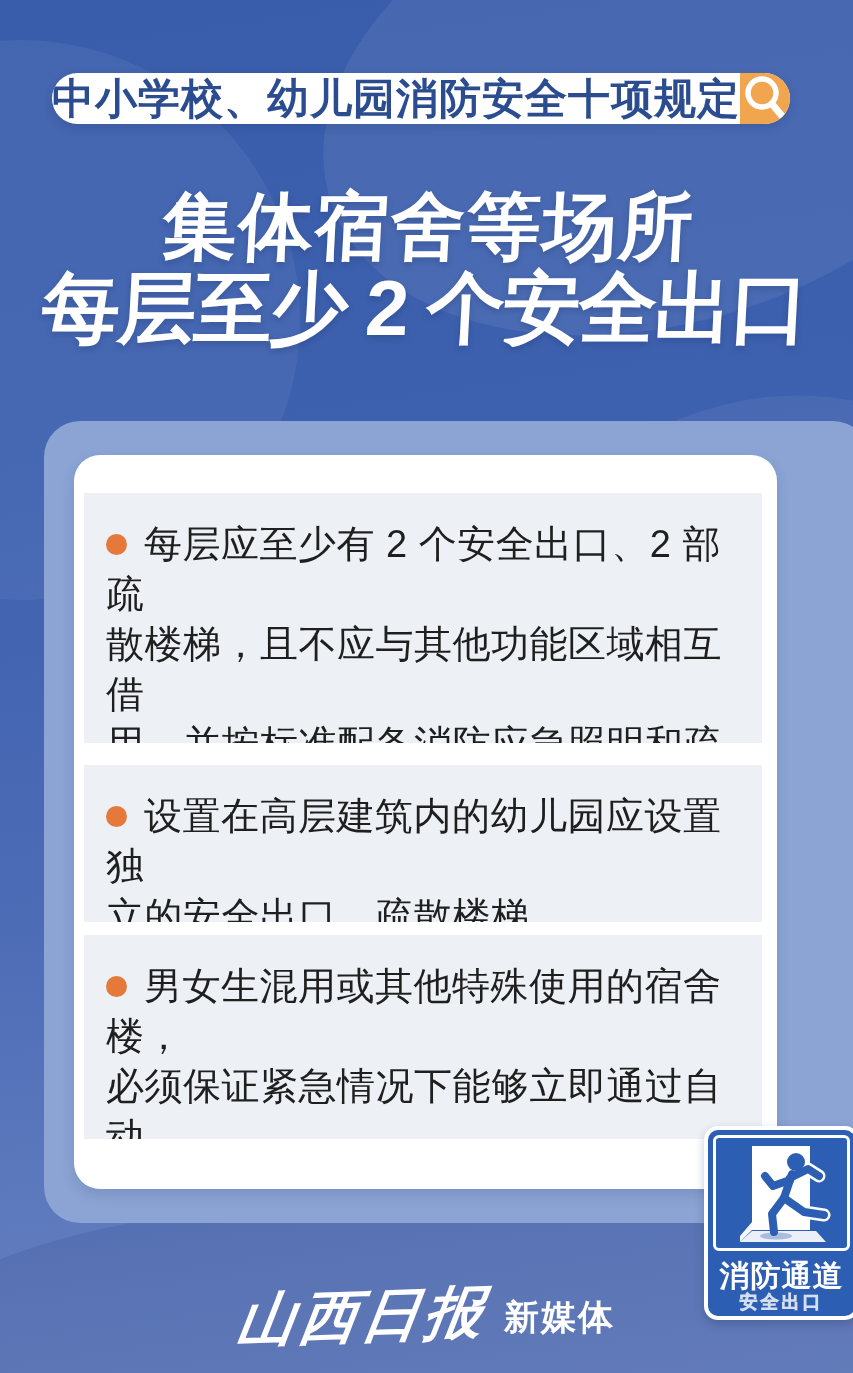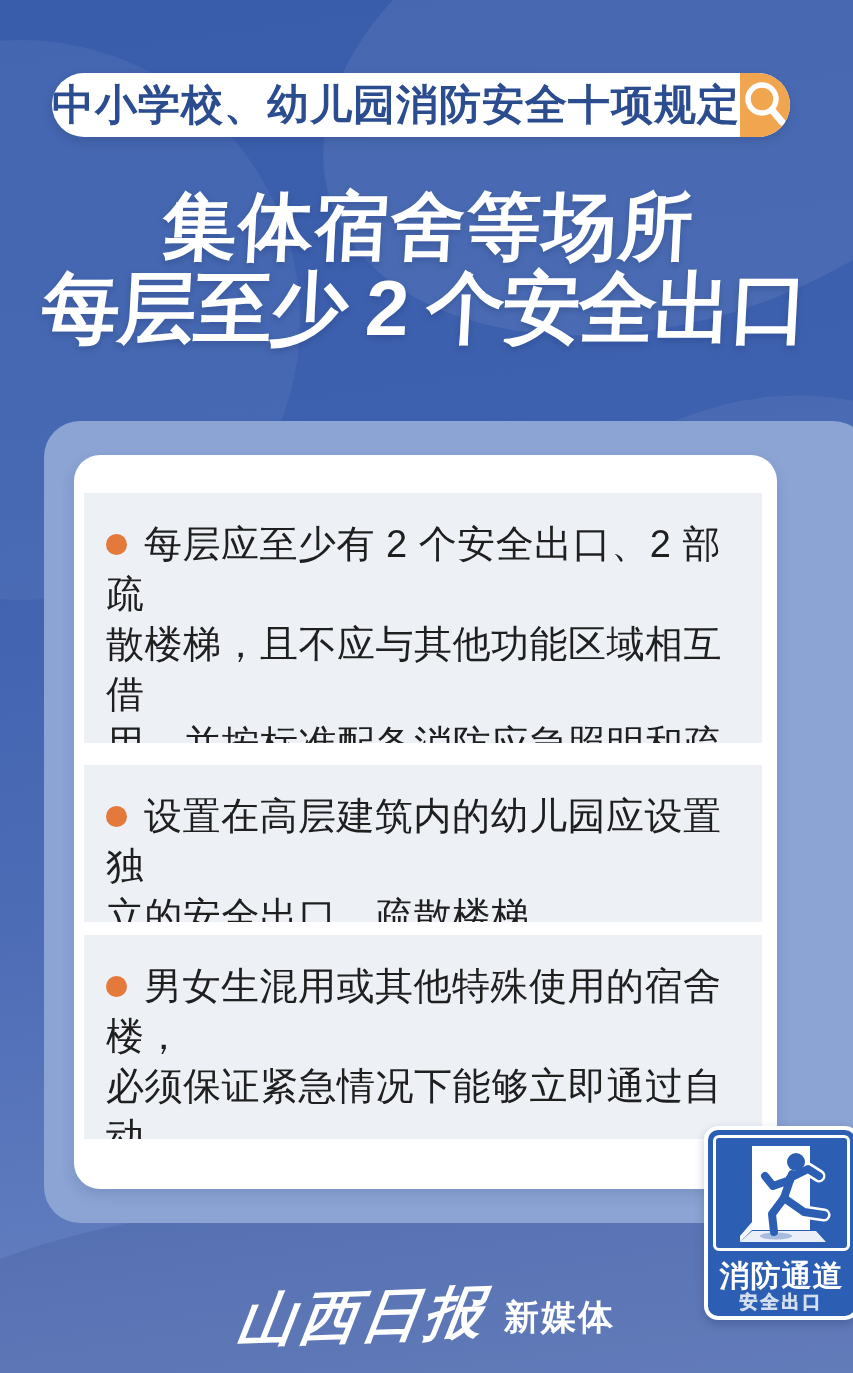--- a/index.html
+++ b/index.html
@@ -14,21 +14,21 @@
        background:rgba(255,255,255,.07);transform:rotate(-18deg);}
   .sw2{top:40px;left:-260px;width:560px;height:560px;border-radius:50%;
        background:rgba(255,255,255,.05);}
   .sw3{top:400px;right:-140px;width:460px;height:330px;border-radius:50%;
        background:rgba(255,255,255,.06);transform:rotate(-14deg);}
   .sw4{bottom:-160px;left:-120px;width:1150px;height:340px;border-radius:50%;
        background:rgba(23,44,96,.12);}
 
   
   .banner{
-    position:absolute;left:52px;top:73px;width:738px;height:64px;
+    position:absolute;left:52px;top:73px;width:738px;height:51px;
     background:#ffffff;border-radius:35px;display:flex;overflow:hidden;
     box-shadow:0 4px 10px rgba(20,40,90,.18);
   }
   .banner-label{
     flex:1;display:flex;align-items:center;justify-content:center;
     color:#2b4d8f;font-size:42px;font-weight:bold;letter-spacing:1px;white-space:nowrap;
   }
   .banner-search{
     width:72px;background:#f2a54f;display:flex;align-items:center;justify-content:center;
     border-radius:0 35px 35px 0;

